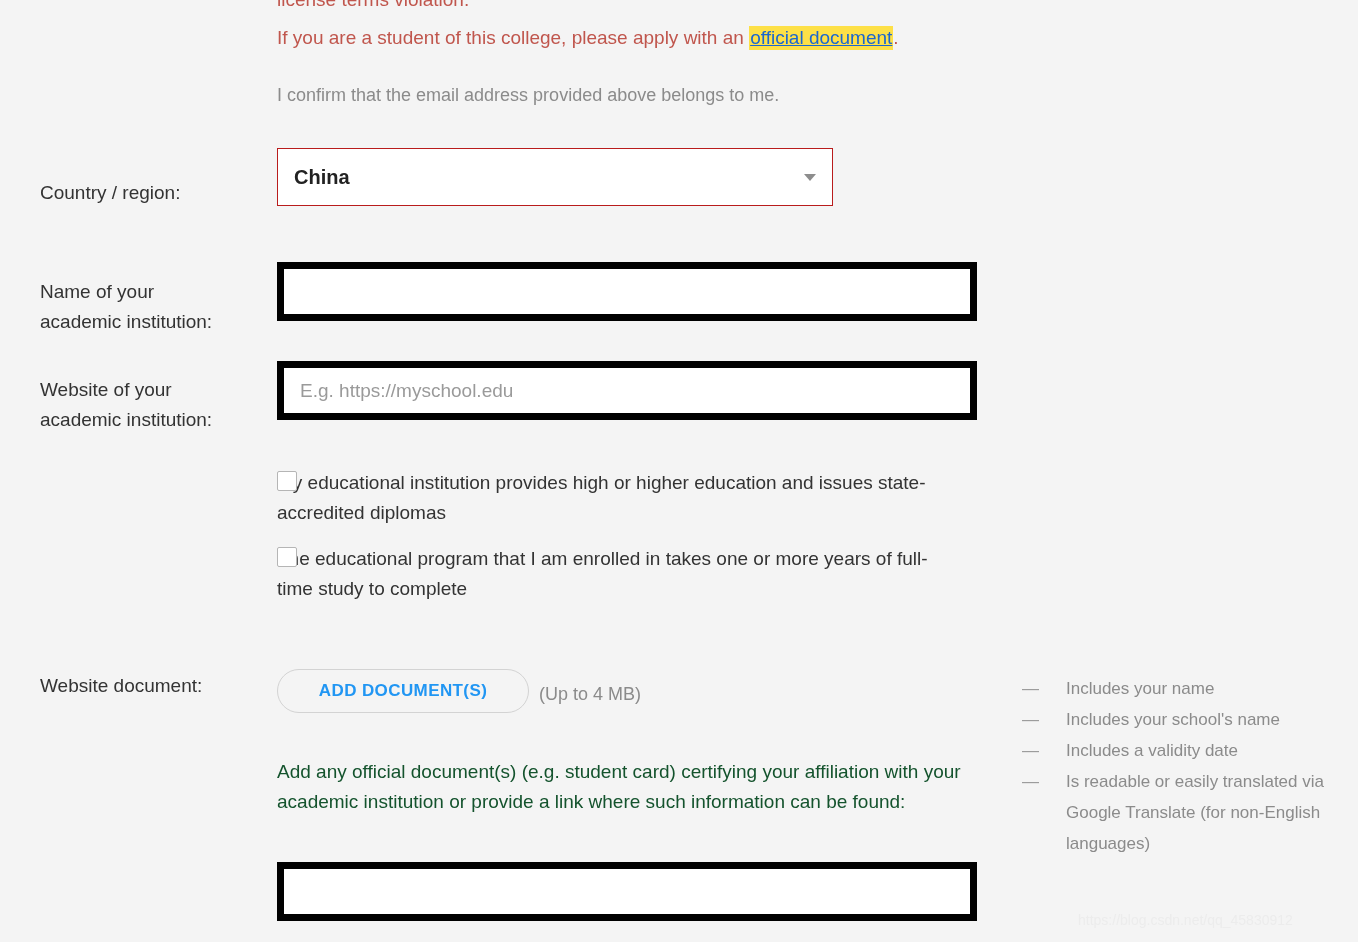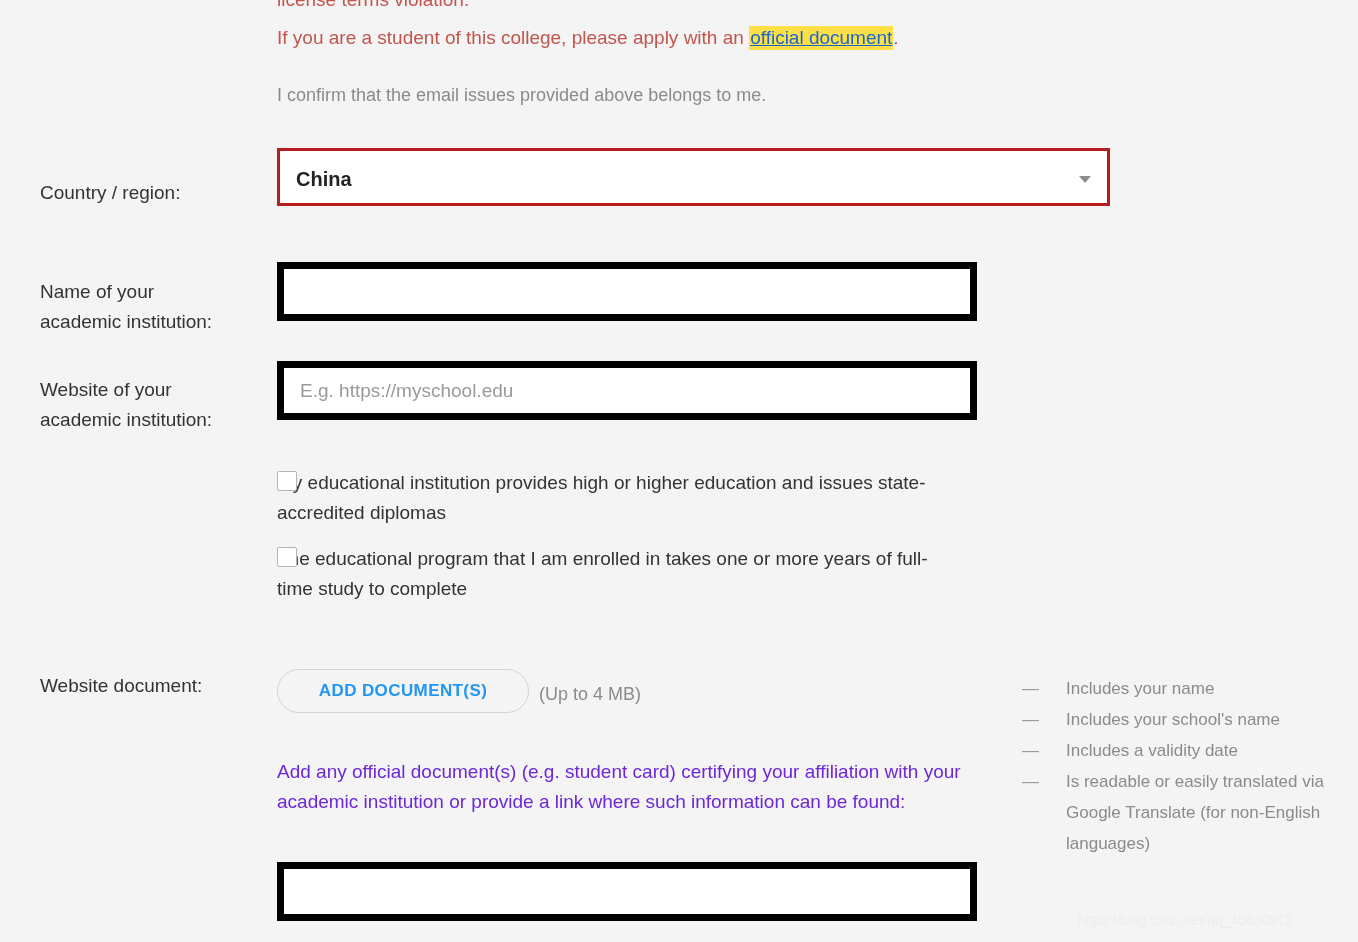--- a/index.html
+++ b/index.html
@@ -81,24 +81,24 @@
     outline: none;
   }
   .textfield::placeholder {
     color: #9a9a9a;
   }
 
   .select-wrap {
     position: absolute;
     left: 277px;
     top: 148px;
-    width: 833px;
+    width: 556px;
     height: 58px;
     background: #ffffff;
-    border: 3px solid #b91c1c;
+    border: 1px solid #b91c1c;
     box-sizing: border-box;
   }
   .select-value {
     position: absolute;
     left: 16px;
     top: 0;
     line-height: 56px;
     font-size: 20px;
     font-weight: bold;
     color: #222222;
@@ -163,21 +163,21 @@
     color: #8b8b8b;
   }
 
   .para {
     position: absolute;
     left: 277px;
     top: 757px;
     width: 690px;
     font-size: 19px;
     line-height: 30px;
-    color: #6d28d9;
+    color: #14532d;
   }
 
   
   .req-list {
     position: absolute;
     left: 1022px;
     top: 673px;
     width: 330px;
   }
   .req-item {
@@ -208,21 +208,21 @@
 <body>
 
 <div class="page">
 
   <div class="notice-clipped">license terms violation.</div>
 
   <div class="notice-line">
     <span>If you are a student of this college, please apply with an </span><a href="#">official document</a><span>.</span>
   </div>
 
-  <div class="confirm-line">I confirm that the email issues provided above belongs to me.</div>
+  <div class="confirm-line">I confirm that the email address provided above belongs to me.</div>
 
   <div class="label" style="left:40px; top:178px;">Country / region:</div>
   <div class="select-wrap">
     <span class="select-value">China</span>
     <span class="caret"></span>
   </div>
 
   <div class="label" style="left:40px; top:277px;">Name of your</div>
   <div class="label" style="left:40px; top:307px;">academic institution:</div>
   <input class="textfield" type="text" style="left: 277px; top: 262px; width: 700px; height: 59px;" placeholder="">

